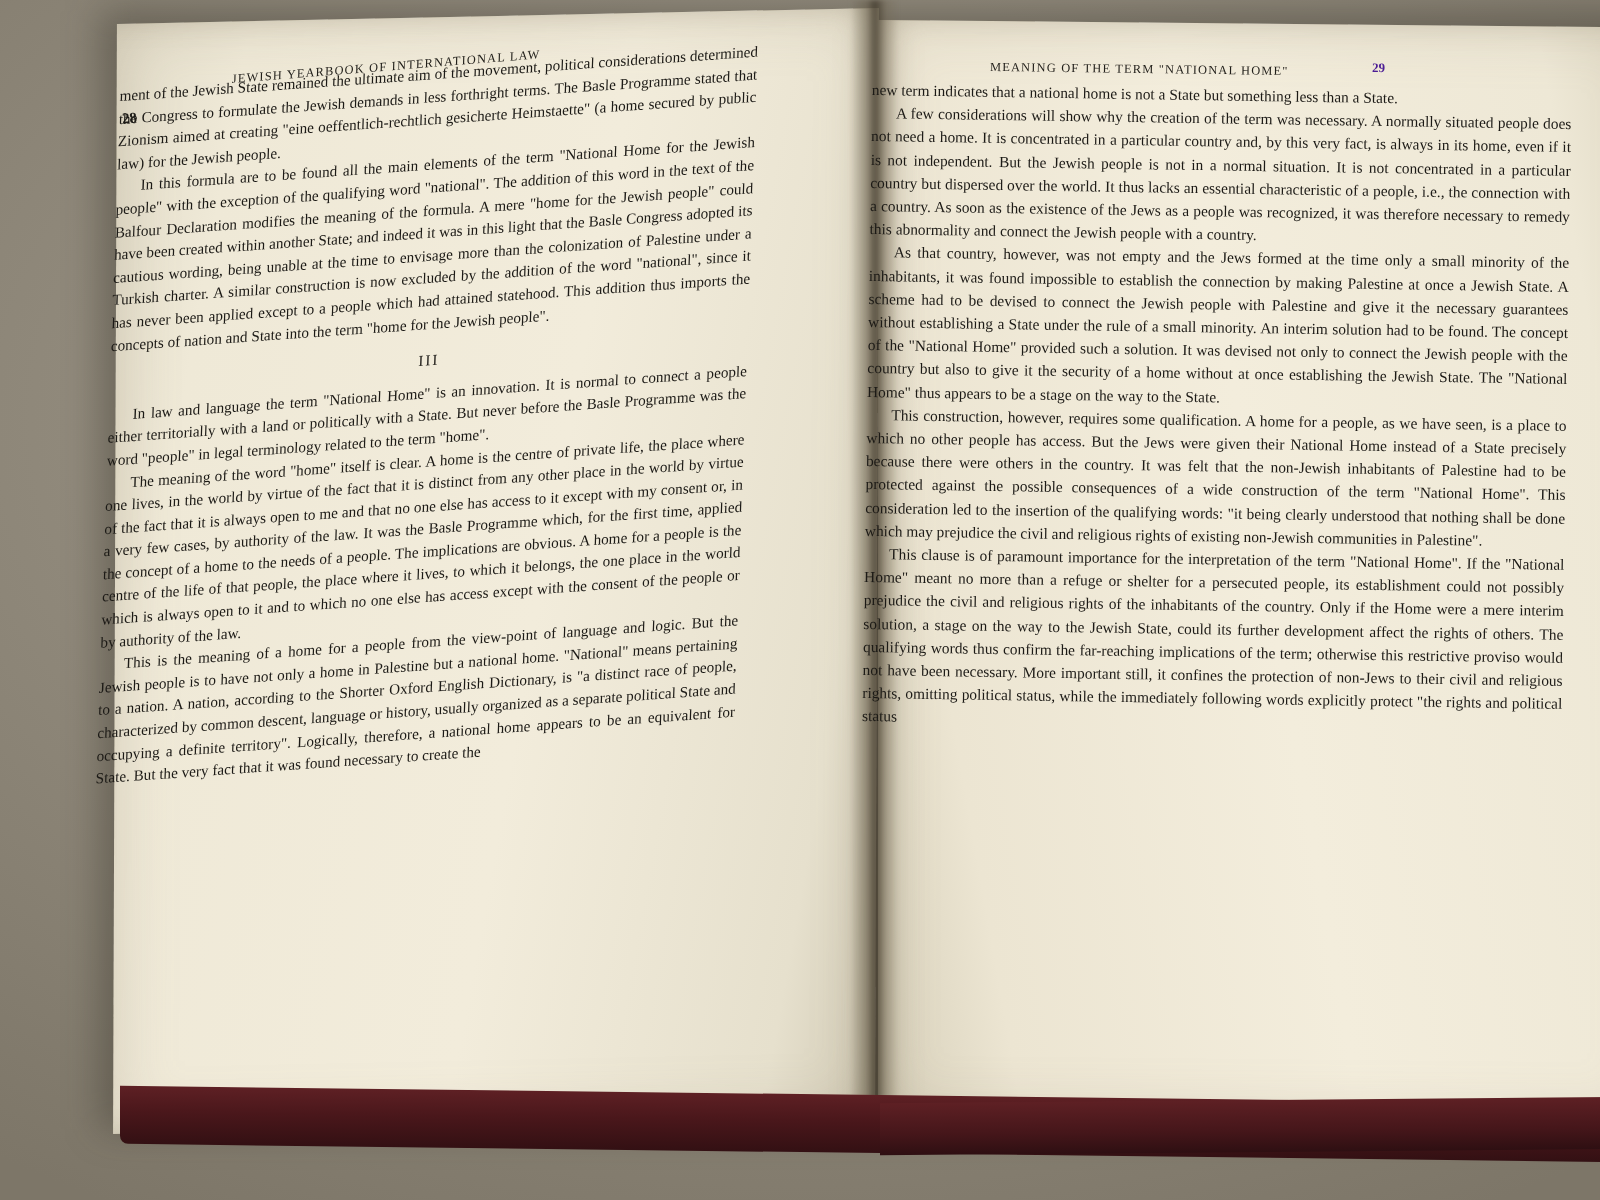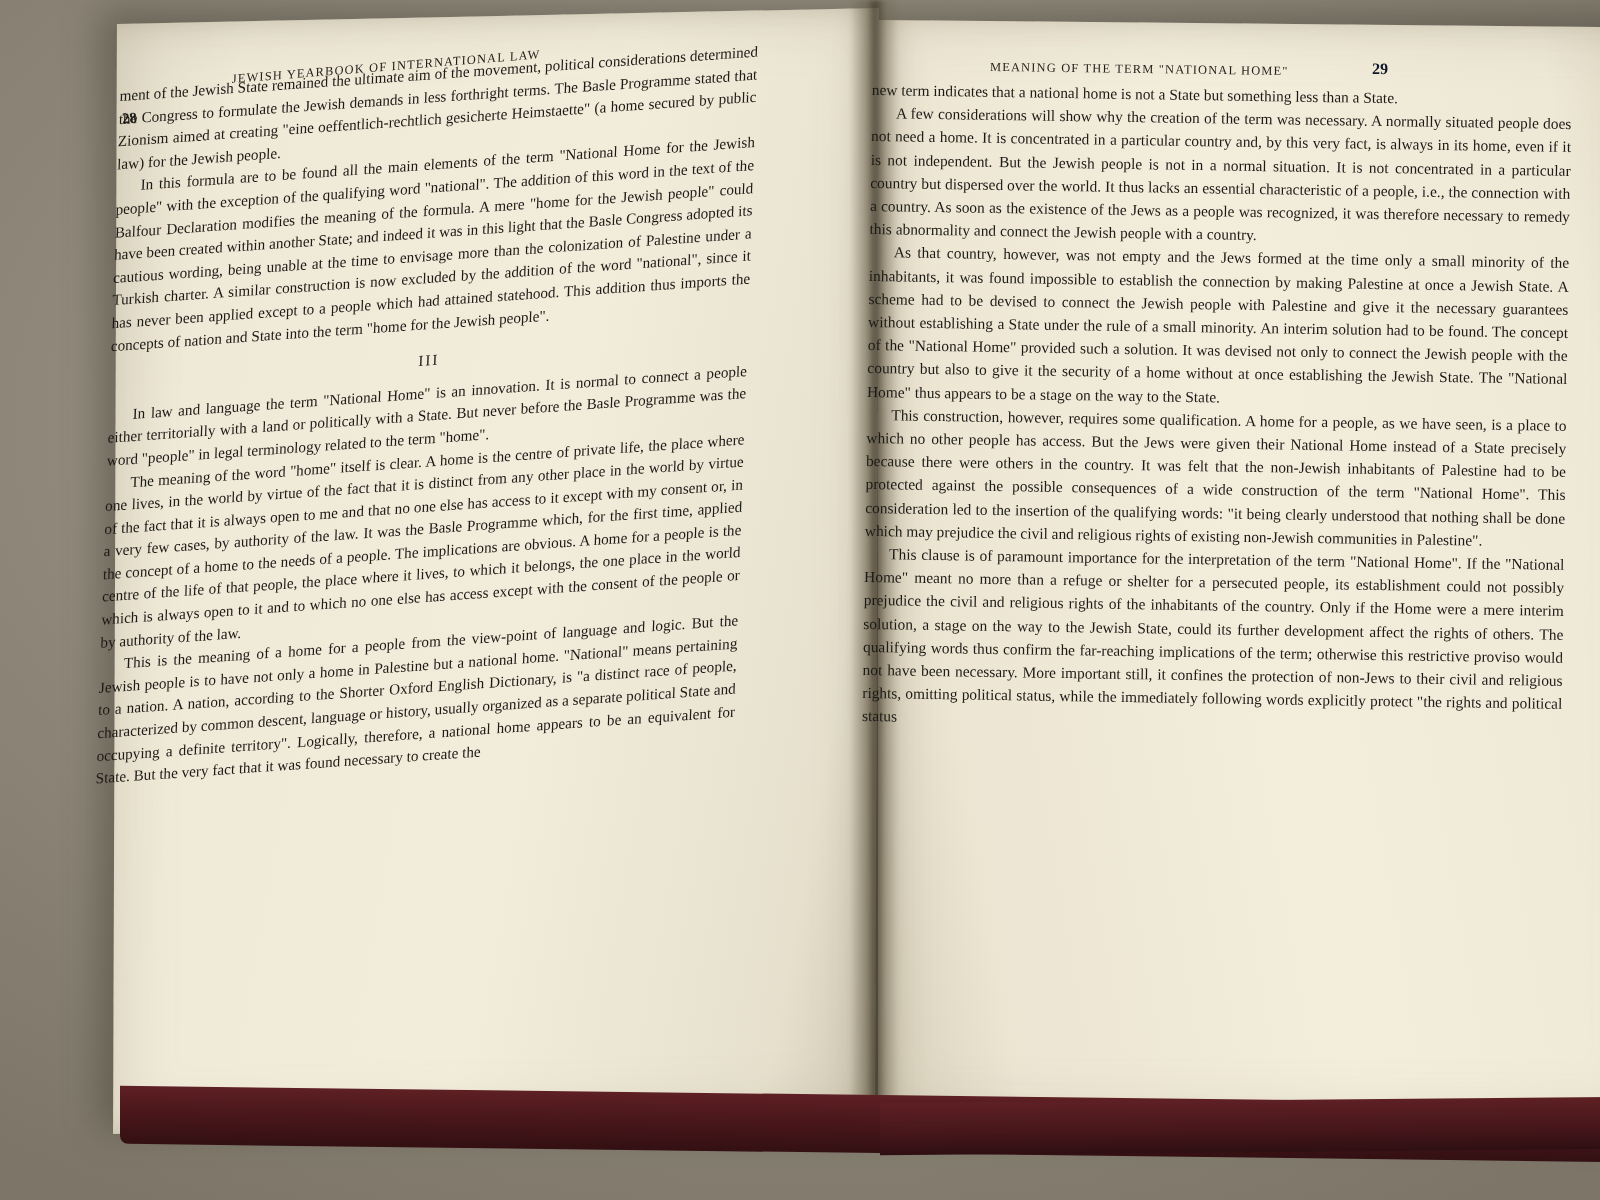--- a/index.html
+++ b/index.html
@@ -176,23 +176,23 @@
     transform: rotate(0.8deg);
     font-size: 12.4px;
     letter-spacing: 1.2px;
     color: #201e19;
   }
   .folio-right {
     position: absolute;
     left: 1372px;
     top: 60px;
     transform: rotate(0.8deg);
-    font-size: 16px;
+    font-size: 13px;
     font-weight: bold;
-    color: #0f172a;
+    color: #4c1d95;
   }
 
   p {
     margin: 0 0 0 0;
     text-indent: 1.6em;
   }
   p.noindent { text-indent: 0; }
 
   .section-num {
     text-align: center;

